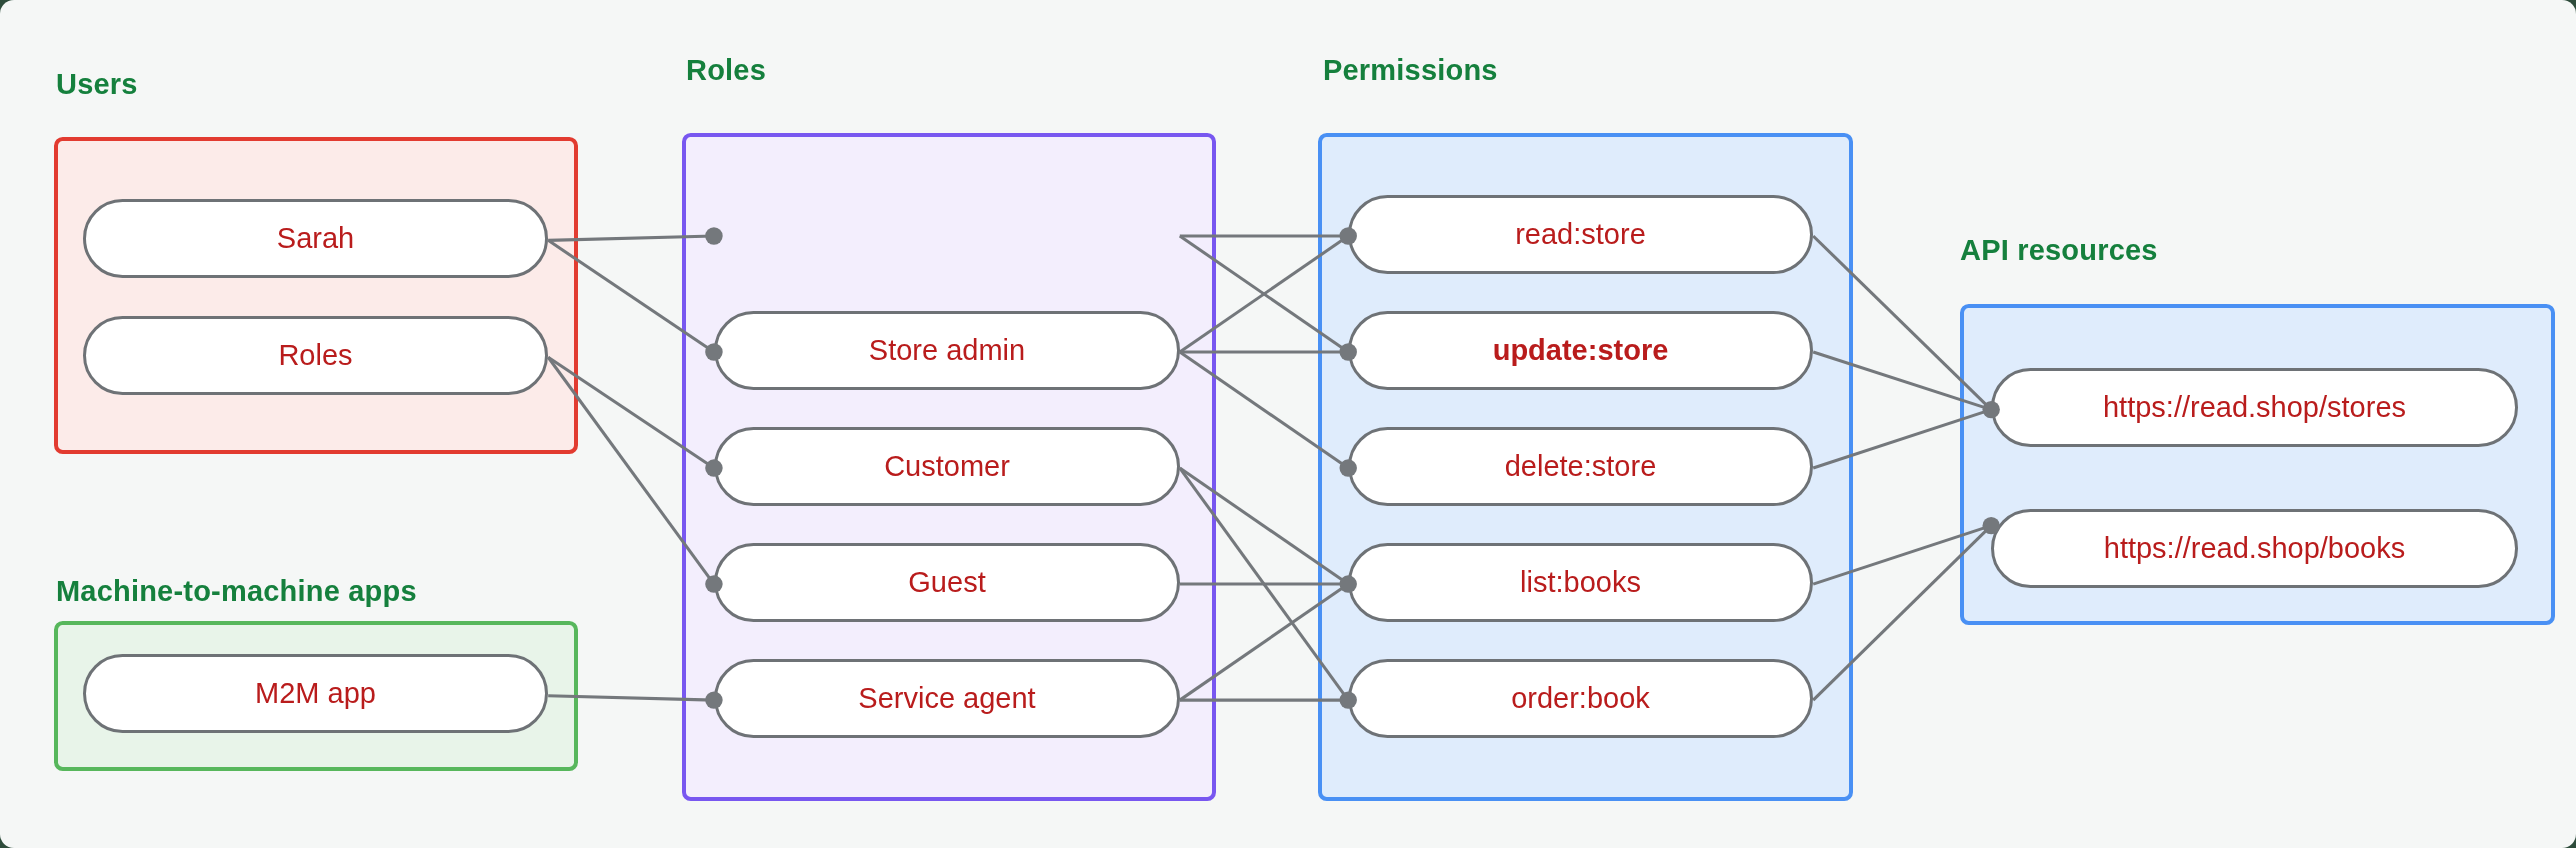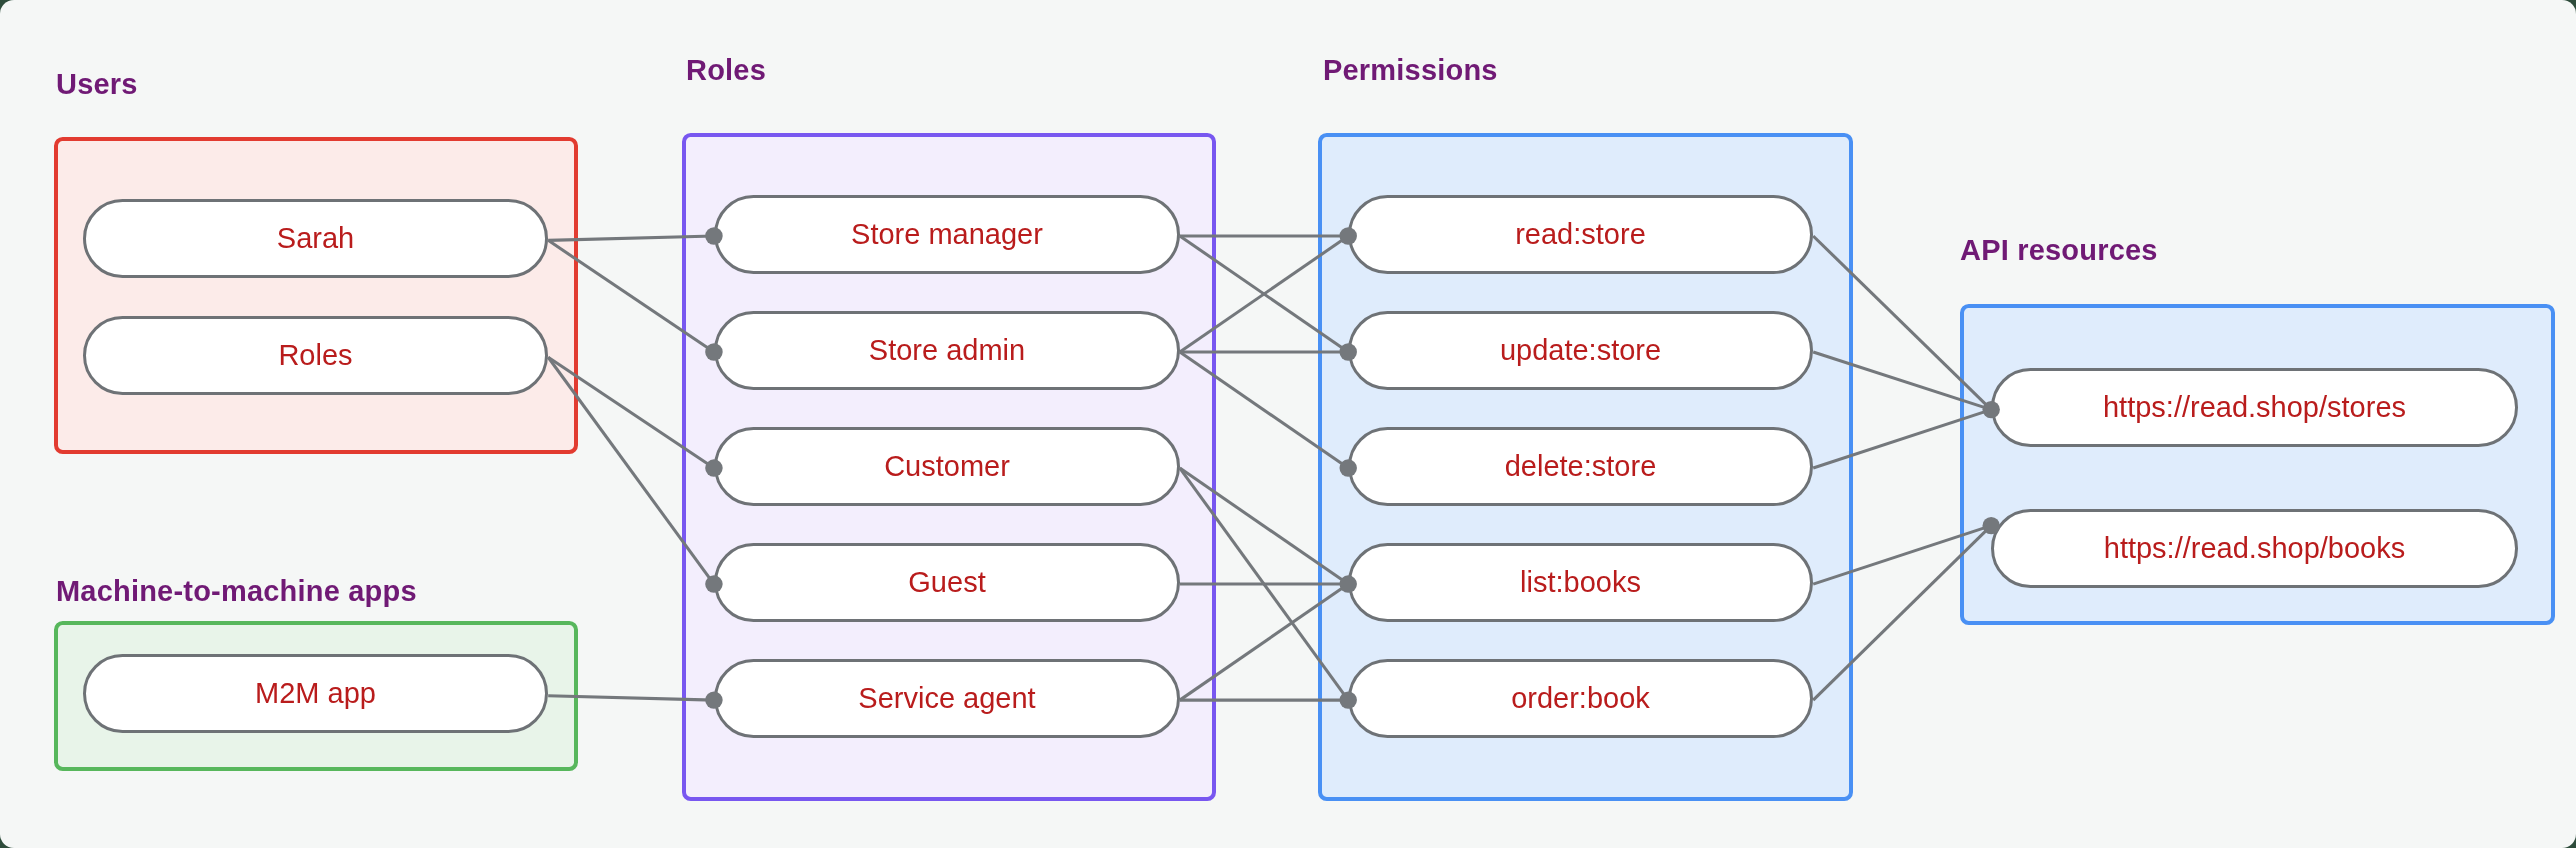--- a/index.html
+++ b/index.html
@@ -13,21 +13,21 @@
     position:relative;
     width:2576px;height:848px;
     background:var(--bg,#f5f7f6);
     border-radius:14px;
     overflow:hidden;
   }
   .group-label{
     position:absolute;
     font-size:29px;
     font-weight:600;
-    color:#701a75;
+    color:#15803d;
     letter-spacing:0.2px;
     white-space:nowrap;
   }
   .group-box{
     position:absolute;
     border-radius:8.7px;
     box-sizing:border-box;
     border:4.4px solid transparent;
   }
   .box-users{left:54px;top:137px;width:524px;height:317px;border-color:var(--red-border);background:var(--red-fill);}
@@ -73,28 +73,27 @@
   <div class="group-box box-m2m"></div>
   <div class="group-box box-roles"></div>
   <div class="group-box box-permissions"></div>
   <div class="group-box box-api"></div>
 
   <div class="node" style="left:83px;top:199px;width:465px;">Sarah</div>
   <div class="node" style="left:83px;top:316px;width:465px;">Roles</div>
 
   <div class="node" style="left:83px;top:654px;width:465px;">M2M app</div>
 
-  <div class="node" style="left:714px;top:195px;width:466px;">Store manager</div>
   <div class="node" style="left:714px;top:311px;width:466px;">Store admin</div>
   <div class="node" style="left:714px;top:427px;width:466px;">Customer</div>
   <div class="node" style="left:714px;top:659px;width:466px;">Service agent</div>
   <div class="node" style="left:714px;top:543px;width:466px;">Guest</div>
 
   <div class="node" style="left:1348px;top:195px;width:465px;">read:store</div>
-  <div class="node" style="left:1348px;top:311px;width:465px;">update:store</div>
+  <div class="node" style="left:1348px;top:311px;width:465px;font-weight:bold;">update:store</div>
   <div class="node" style="left:1348px;top:427px;width:465px;">delete:store</div>
   <div class="node" style="left:1348px;top:543px;width:465px;">list:books</div>
   <div class="node" style="left:1348px;top:659px;width:465px;">order:book</div>
 
   <div class="node" style="left:1991px;top:368px;width:527px;">https://read.shop/stores</div>
   <div class="node" style="left:1991px;top:484px;width:527px;margin-top:25px;">https://read.shop/books</div>
 
   <svg id="edge-layer" width="2576" height="848" viewBox="0 0 2952 972" xmlns="http://www.w3.org/2000/svg">
       <line x1="628" y1="275.5" x2="818" y2="270.5" stroke="#74787c" stroke-width="3.5"></line>
       <line x1="628" y1="275.5" x2="818" y2="403.5" stroke="#74787c" stroke-width="3.5"></line>

